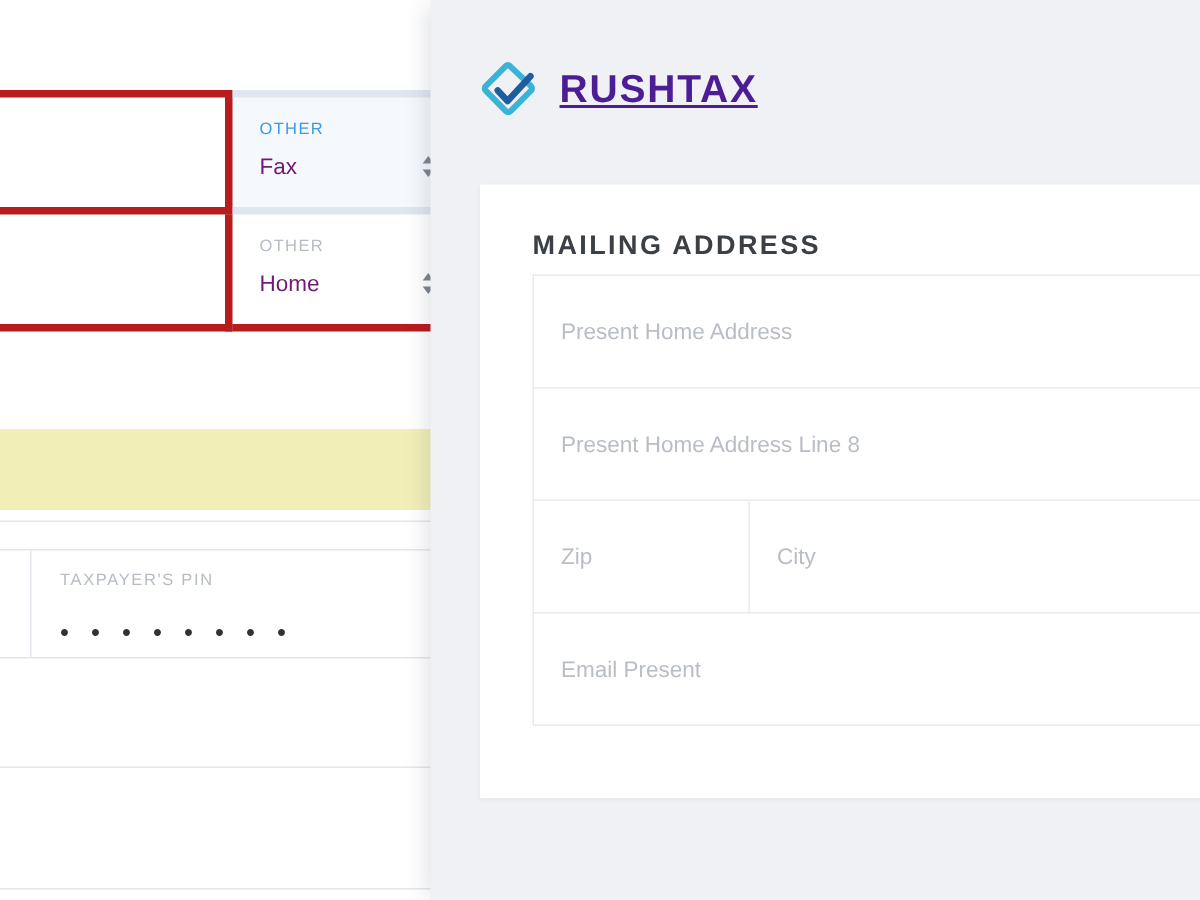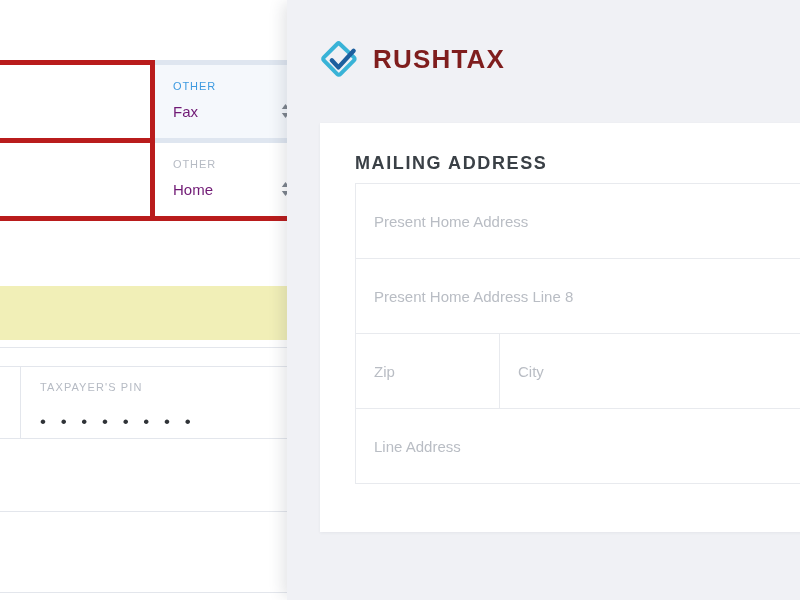--- a/index.html
+++ b/index.html
@@ -169,23 +169,24 @@
   .brand-mark {
     width: 40px;
     height: 40px;
     margin-right: 13px;
     flex: none;
   }
   .brand-name {
     font-size: 26px;
     font-weight: bold;
     letter-spacing: 1.2px;
-    color: #7f1d1d;
+    color: #4c1d95;
     line-height: 26px;
     white-space: nowrap;
+    text-decoration: underline;
   }
 
   .address-card {
     position: absolute;
     left: 33px;
     top: 123px;
     width: 520px;
     height: 409px;
     background: #ffffff;
     box-shadow: 0 1px 3px rgba(40, 45, 60, 0.06);
@@ -341,21 +342,21 @@
           <div class="form-field field-zip">
             <span class="field-placeholder">Zip</span>
           </div>
           <div class="form-field field-city">
             <span class="field-placeholder">City</span>
           </div>
         </div>
 
         <div class="form-row">
           <div class="form-field">
-            <span class="field-placeholder">Line Address</span>
+            <span class="field-placeholder">Email Present</span>
           </div>
         </div>
 
       </div>
     </div>
 
   </div>
 
 </div>
 

